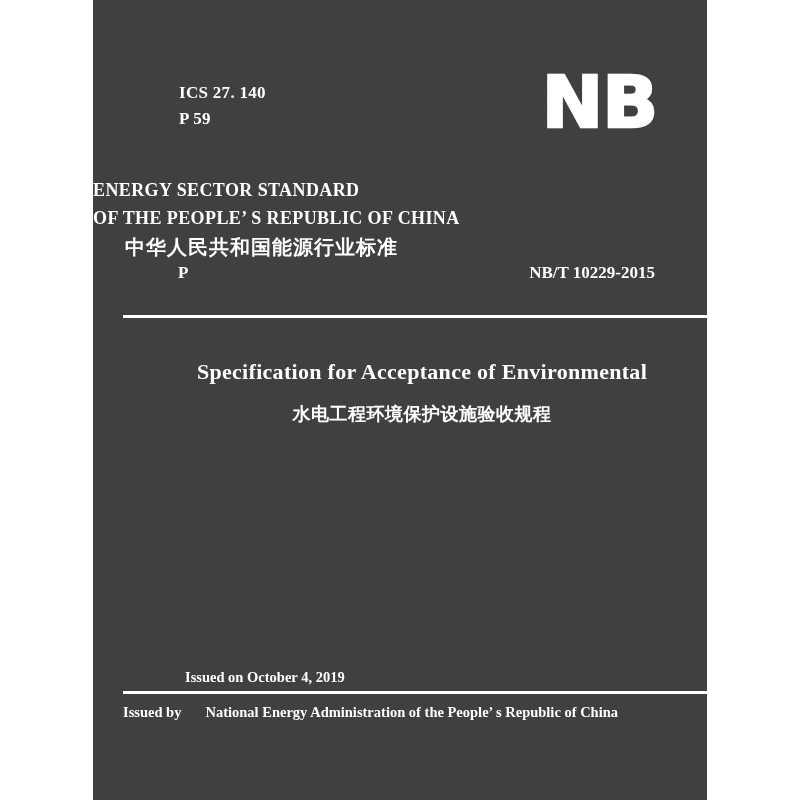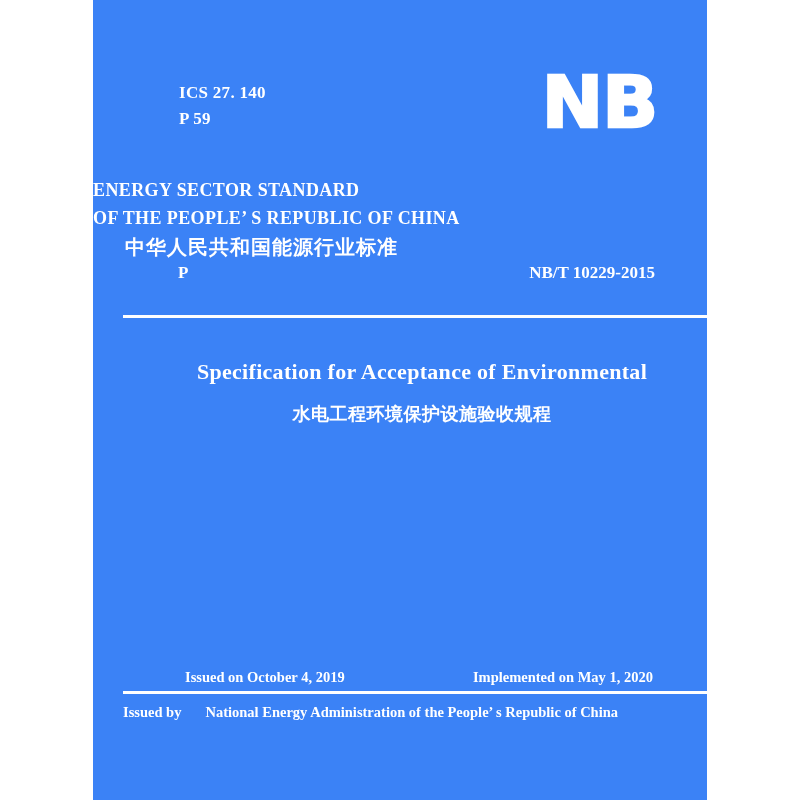--- a/index.html
+++ b/index.html
@@ -11,21 +11,21 @@
   }
   .canvas {
     position: relative;
     width: 800px; height: 800px;
     background: #ffffff;
   }
   .cover {
     position: absolute;
     left: 93px; top: 0;
     width: 614px; height: 800px;
-    background: #3b82f6;
+    background: #404040;
     color: #ffffff;
   }
   .ics-block {
     position: absolute;
     left: 86px; top: 80px;
     font-weight: bold;
     font-size: 17px;
     line-height: 26px;
     letter-spacing: 0.3px;
   }
@@ -134,21 +134,20 @@
 
     <div class="rule rule-top"></div>
 
     <div class="title-block">
       <div class="title-en">Specification for Acceptance of Environmental</div>
       <div class="title-zh">水电工程环境保护设施验收规程</div>
     </div>
 
     <div class="dates-row">
       <span>Issued on October 4, 2019</span>
-      <span>Implemented on May 1, 2020</span>
     </div>
 
     <div class="rule rule-bottom"></div>
 
     <div class="issuer-row">
       <span class="issuer-label">Issued by</span><span>National Energy Administration of the People’ s Republic of China</span>
     </div>
 
   </div>
 </div>

